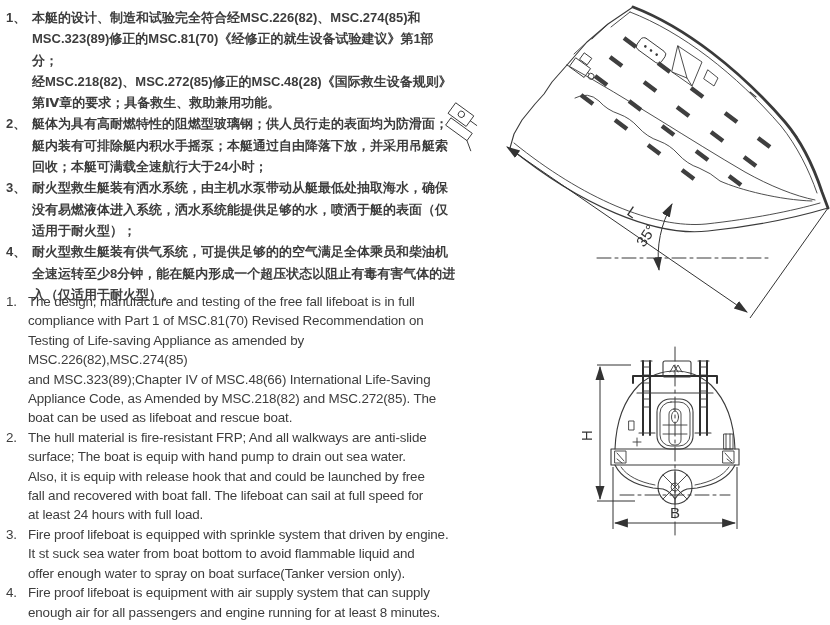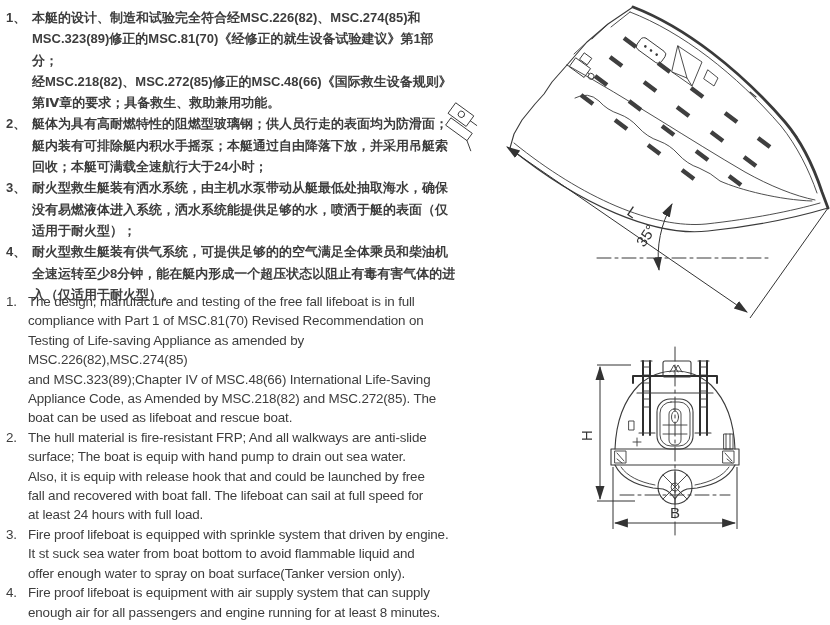--- a/index.html
+++ b/index.html
@@ -29,21 +29,21 @@
 </head>
 <body>
 
 <div class="page">
 
   <div class="spec cn">
     <div class="li">
       <span class="num">1、</span>
       <span class="txt">本艇的设计、制造和试验完全符合经MSC.226(82)、MSC.274(85)和
 MSC.323(89)修正的MSC.81(70)《经修正的就生设备试验建议》第1部分；
-经MSC.218(82)、MSC.272(85)修正的MSC.48(66)《国际救生设备规则》
+经MSC.218(82)、MSC.272(85)修正的MSC.48(28)《国际救生设备规则》
 第Ⅳ章的要求；具备救生、救助兼用功能。</span>
     </div>
     <div class="li">
       <span class="num">2、</span>
       <span class="txt">艇体为具有高耐燃特性的阻燃型玻璃钢；供人员行走的表面均为防滑面；
 艇内装有可排除艇内积水手摇泵；本艇通过自由降落下放，并采用吊艇索
 回收；本艇可满载全速航行大于24小时；</span>
     </div>
     <div class="li">
       <span class="num">3、</span>

